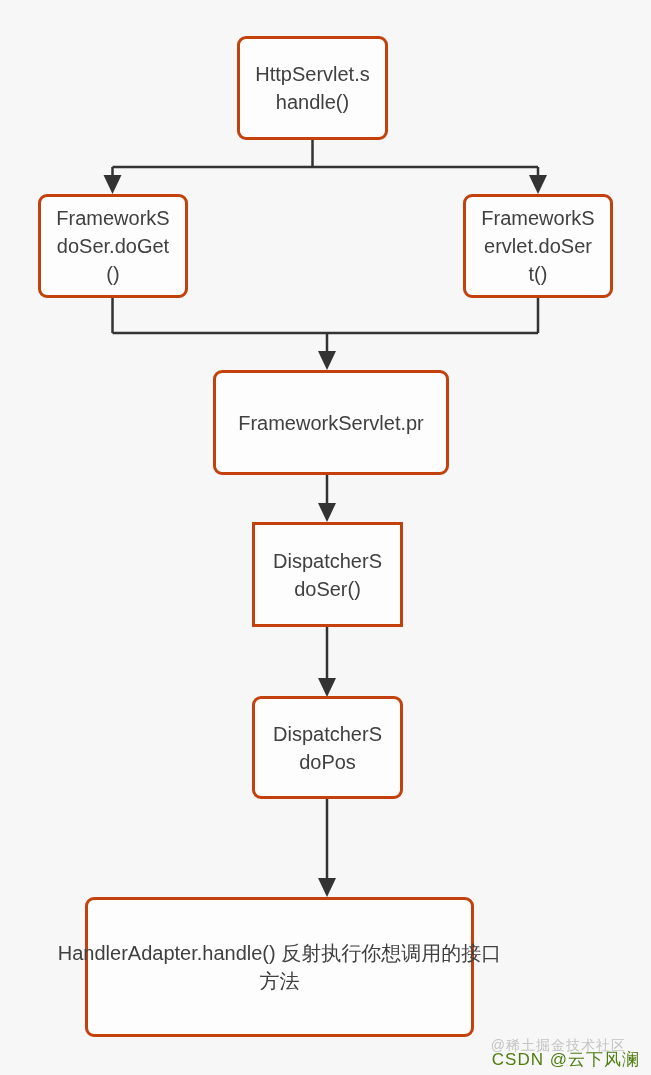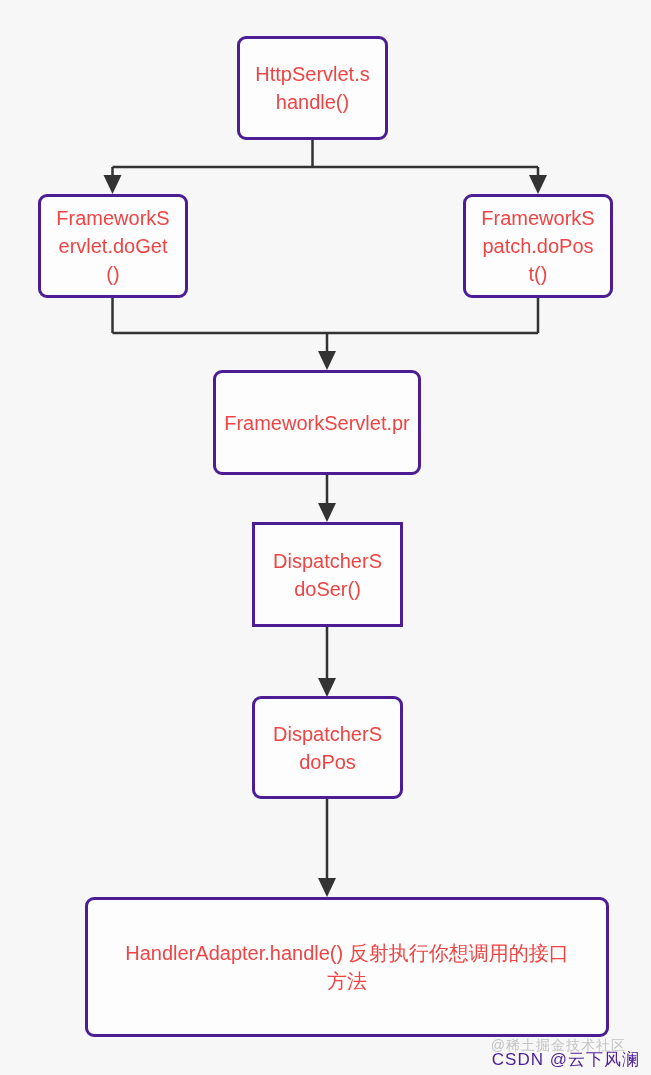--- a/index.html
+++ b/index.html
@@ -19,58 +19,58 @@
     position: absolute;
     left: 0;
     top: 0;
     width: 651px;
     height: 1075px;
   }
   .node {
     position: absolute;
     box-sizing: border-box;
     background: #fdfdfd;
-    border: 3px solid #4c1d95;
+    border: 3px solid #c2410c;
     border-radius: 9px;
     display: flex;
     flex-direction: column;
     align-items: center;
     justify-content: center;
     text-align: center;
-    color: #ef4444;
+    color: #404040;
     font-size: 20px;
     line-height: 28px;
   }
   .node.sharp { border-radius: 0; }
   .node span { display: block; white-space: nowrap; }
 
   #node-http-servlet-service        { left: 237px; top: 36px;  width: 151px; height: 104px; }
   #node-framework-servlet-doget     { left: 38px;  top: 194px; width: 150px; height: 104px; }
   #node-framework-servlet-dopost    { left: 463px; top: 194px; width: 150px; height: 104px; }
-  #node-framework-servlet-processrequest { left: 213px; top: 370px; width: 208px; height: 105px; }
+  #node-framework-servlet-processrequest { left: 213px; top: 370px; width: 236px; height: 105px; }
   #node-dispatcher-servlet-doservice { left: 252px; top: 522px; width: 151px; height: 105px; }
   #node-dispatcher-servlet-dodispatch { left: 252px; top: 696px; width: 151px; height: 103px; }
-  #node-handler-adapter-handle      { left: 85px;  top: 897px; width: 524px; height: 140px; }
+  #node-handler-adapter-handle      { left: 85px;  top: 897px; width: 389px; height: 140px; }
 
   .watermark {
     position: absolute;
     right: 11px;
     bottom: 4px;
     text-align: right;
     pointer-events: none;
   }
   .watermark .wm-line1 {
     font-size: 14px;
     color: #c3c3c3;
     padding-right: 14px;
     letter-spacing: 1px;
   }
   .watermark .wm-line2 {
     font-size: 17px;
-    color: #4c1d95;
+    color: #4d7c0f;
     margin-top: -7px;
     letter-spacing: 1px;
   }
 </style>
 </head>
 <body>
 
 <div class="canvas">
 
   <svg class="edges-svg" viewBox="0 0 651 1075" xmlns="http://www.w3.org/2000/svg">
@@ -96,27 +96,27 @@
     </g>
   </svg>
 
   <div class="node" id="node-http-servlet-service">
     <span>HttpServlet.s</span>
     <span>handle()</span>
   </div>
 
   <div class="node" id="node-framework-servlet-doget">
     <span>FrameworkS</span>
-    <span>ervlet.doGet</span>
+    <span>doSer.doGet</span>
     <span>()</span>
   </div>
 
   <div class="node" id="node-framework-servlet-dopost">
     <span>FrameworkS</span>
-    <span>patch.doPos</span>
+    <span>ervlet.doSer</span>
     <span>t()</span>
   </div>
 
   <div class="node" id="node-framework-servlet-processrequest">
     <span>FrameworkServlet.pr</span>
   </div>
 
   <div class="node sharp" id="node-dispatcher-servlet-doservice">
     <span>DispatcherS</span>
     <span>doSer()</span>

